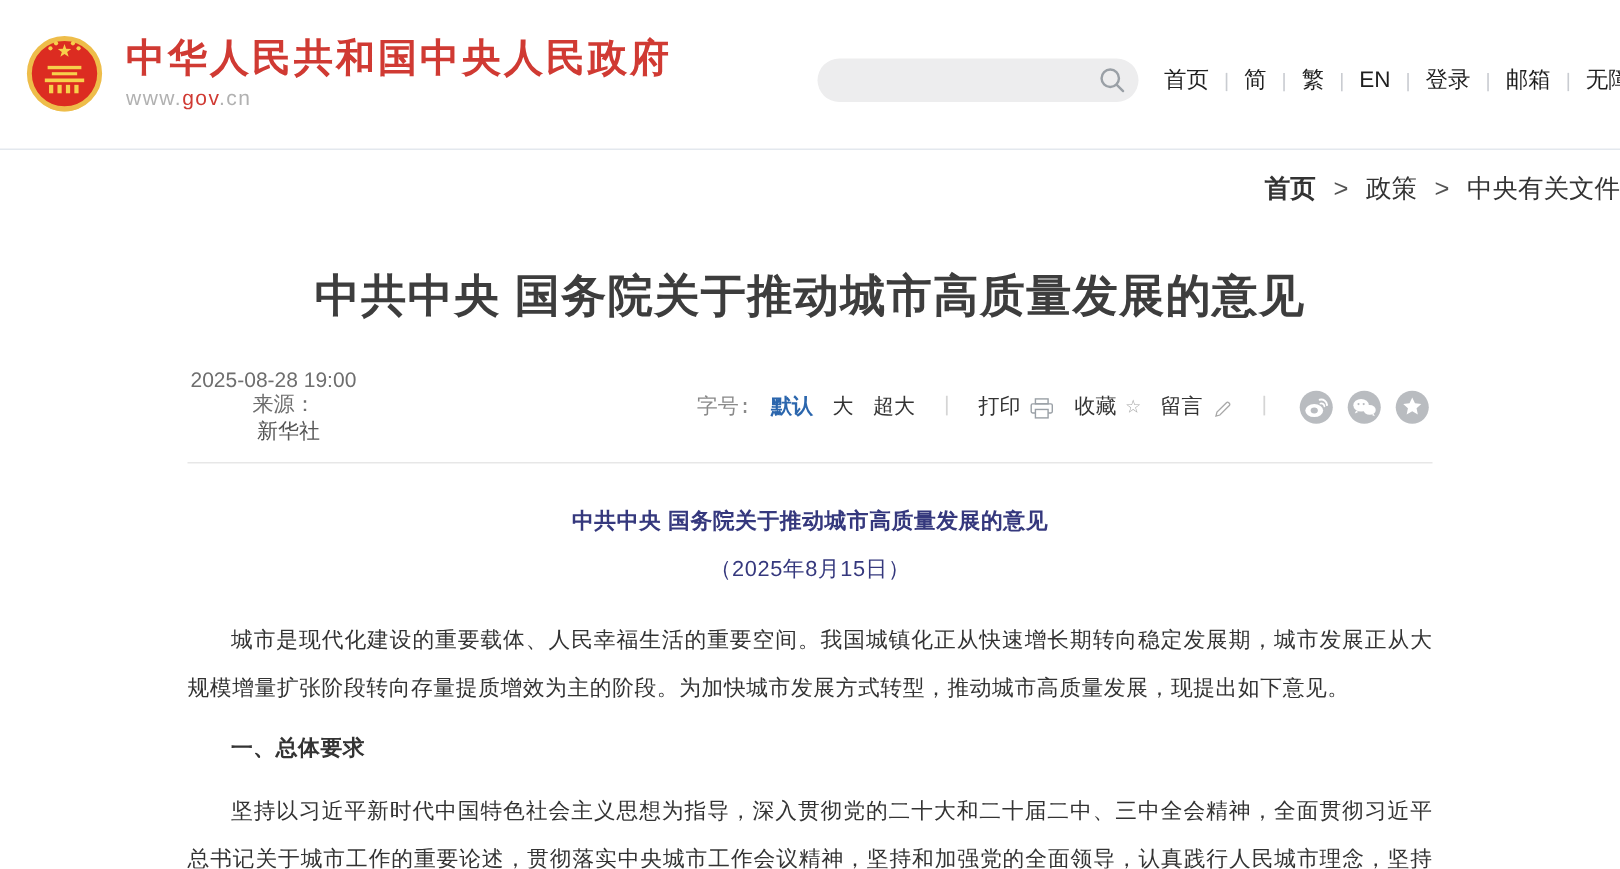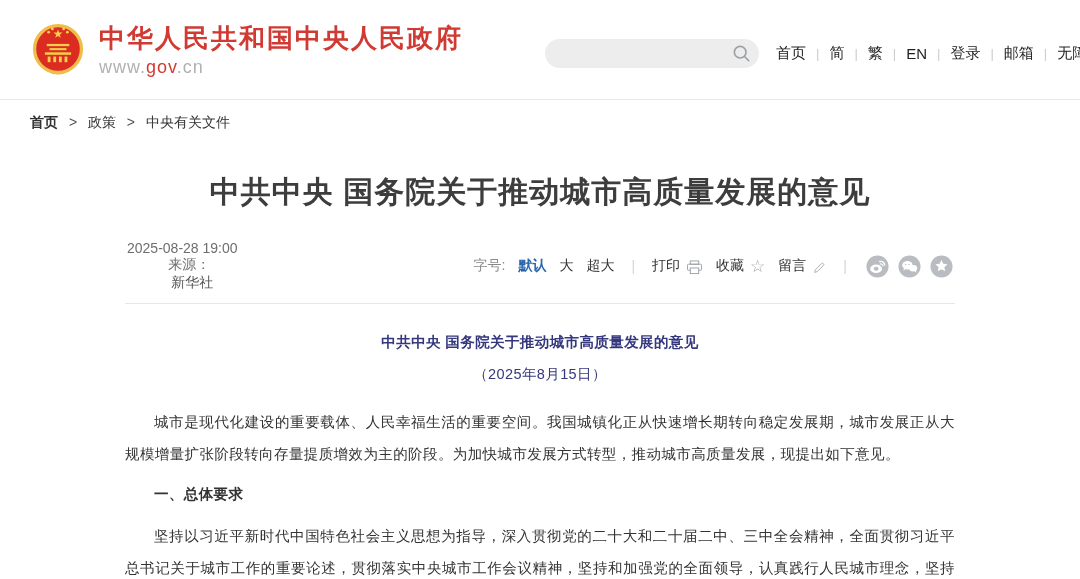--- a/index.html
+++ b/index.html
@@ -1,54 +1,54 @@
 <!DOCTYPE html>
 <html><head>
 <meta charset="utf-8">
 <style>
   * { box-sizing: border-box; margin: 0; padding: 0; }
   html,body { width:1080px; height:579px; overflow:hidden; background:#fff;
     font-family:"Liberation Sans","DejaVu Sans",sans-serif; color:#333; }
 
   
   .header { position:relative; height:100px; background:#fff; border-bottom:1px solid #e3e8ee; }
-  .logo { position:absolute; left:28px; top:20px; display:flex; align-items:flex-start; gap:11px; cursor:pointer; }
+  .logo { position:absolute; left:13px; top:20px; display:flex; align-items:flex-start; gap:11px; cursor:pointer; }
   .emblem { width:60px; height:60px; flex:0 0 auto; }
   .site-name { font-size:26px; font-weight:bold; color:#d03a33; letter-spacing:2px; line-height:36px; white-space:nowrap; }
-  .site-url { font-size:18px; color:#b1b1b1; letter-spacing:1px; margin-top:1px; }
+  .site-url { font-size:14px; color:#b1b1b1; letter-spacing:1px; margin-top:1px; }
   .site-url .gov { color:#d03a33; }
 
   .search-box { position:absolute; left:545px; top:39px; width:214px; height:29px;
     background:#ededee; border-radius:15px; display:flex; align-items:center; }
   .search-input { flex:1; min-width:0; border:none; background:transparent; outline:none;
     padding-left:14px; height:100%; font-size:14px; color:#333; }
   .search-btn { width:36px; height:100%; display:flex; align-items:center; justify-content:center; cursor:pointer; }
 
   .top-nav { position:absolute; left:766px; top:40px; height:26px; display:flex; align-items:center;
     font-size:15px; color:#1f1f1f; white-space:nowrap; }
   .top-nav .nav-item { padding:0 10px; cursor:pointer; }
   .top-nav .sep { color:#c9ccd1; font-size:13px; }
 
   
-  .breadcrumb { padding:14px 0 0 30px; font-size:14px; color:#333; }
+  .breadcrumb { padding:14px 0 0 30px; font-size:17px; color:#333;text-align:right; }
   .bc-home { font-weight:bold; }
   .bc-sep { margin:0 7px; color:#555; }
   .bc-link { cursor:pointer; }
 
   
   .article { width:830px; margin:0 auto; }
   .article-title { margin-top:40px; text-align:center; font-size:30px; font-weight:bold;
     color:#3d3d3d; letter-spacing:1px; }
 
   .meta-row { margin-top:27px; display:flex; justify-content:space-between; align-items:center;
     font-size:14px; padding:0 2px; white-space:nowrap; }
   .meta-left { display:flex; align-items:center; color:#6e6e6e;flex-direction:column; }
   .meta-left .src-label { margin-left:14px; }
   .meta-left .src { margin-left:20px; color:#555; }
-  .meta-right { display:flex; align-items:center; gap:13px; color:#333; }
+  .meta-right { display:flex; align-items:center; gap:13px; color:#333;font-family:Liberation Mono, monospace; }
   .fs-label { color:#8a8a8a; }
   .fs-default { color:#2b66ad; font-weight:bold; cursor:pointer; }
   .fs-opt { cursor:pointer; }
   .meta-sep { color:#d5d5d5; padding:0 4px; }
   .tool { display:flex; align-items:flex-end; gap:6px; cursor:pointer; }
   .tool .glyph { color:#a8a8a8; font-size:17px; line-height:1; }
   .share-icons { display:flex; gap:9px; margin-left:2px; }
   .share-icon { width:23px; height:23px; cursor:pointer; display:block; }
 
   .divider-line { border:none; border-top:1px solid #e7e7e7; margin-top:11px; }

